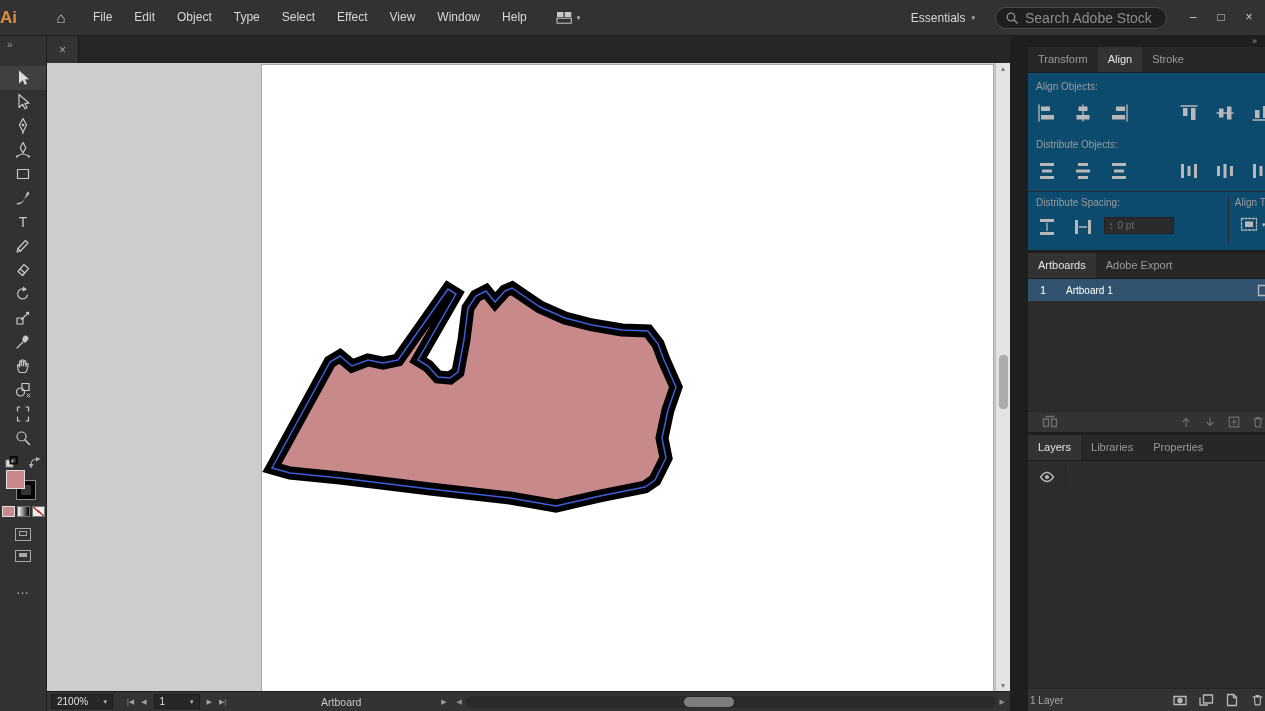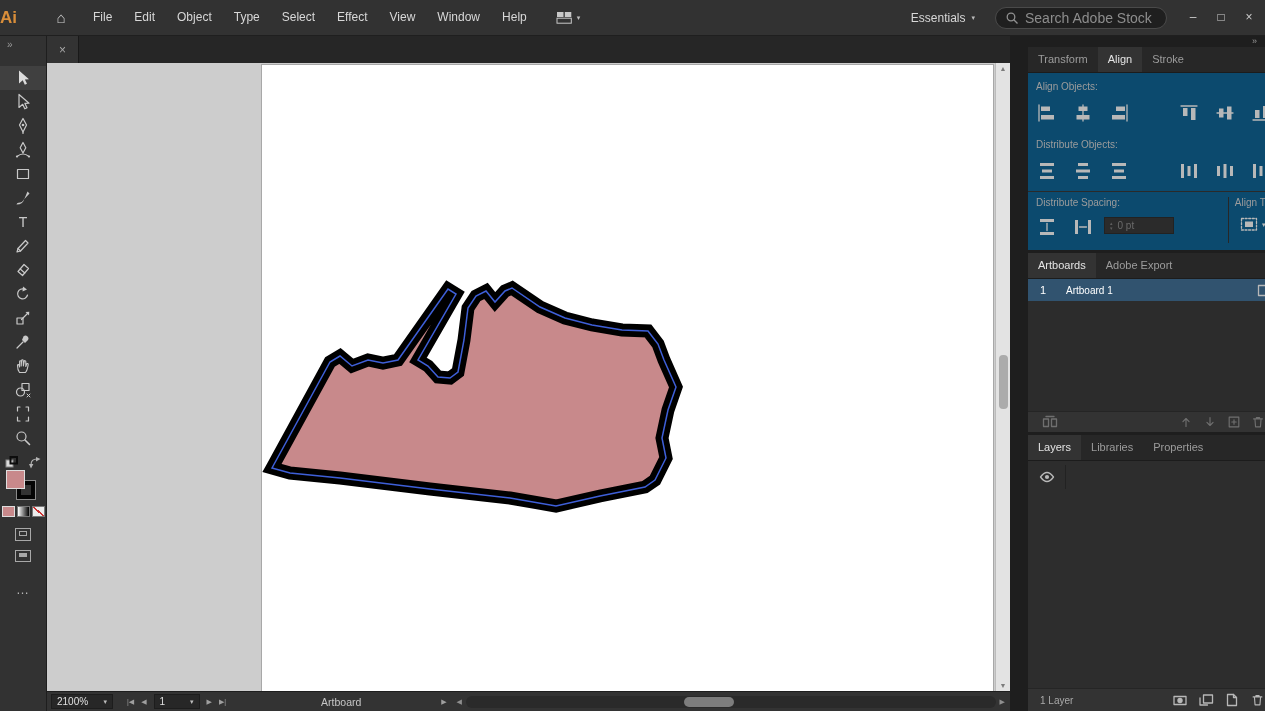--- a/index.html
+++ b/index.html
@@ -98,21 +98,21 @@
   .stepval{font-size:10px;color:#6b6b6b}
   .alignto{position:absolute;left:212px;top:144px;display:flex;align-items:center;gap:4px}
 
   .ablist{position:absolute;left:0;top:0;width:255px;height:132px;background:#2c2c2c}
   .abrow{display:flex;align-items:center;height:22px;background:#31536f}
   .abidx{width:38px;padding-left:12px;font-size:11px;color:#fff}
   .abname{flex:1;font-size:10px;color:#fff}
   .abicon{margin-right:10px}
   .pfoot{position:absolute;left:0;bottom:0;width:255px;height:21px;background:#333;border-top:1px solid #252525;
     display:flex;align-items:center}
-  .pfoot .fl{margin-left:12px;font-size:10px;color:#a9a9a9}
+  .pfoot .fl{margin-left:2px;font-size:10px;color:#a9a9a9}
   .ficons{position:absolute;right:18px;display:flex;gap:10px;align-items:center}
   .ficons-l{left:14px;right:auto}
   .dis{opacity:.45}
 
   .llist{position:absolute;left:0;top:0;width:255px;height:227px;background:#2d2d2d}
   .lrow{display:flex;height:24px;margin-top:4px}
   .leye{width:38px;display:flex;align-items:center;justify-content:center;border-right:1px solid #222}
   .lsel{flex:1;background:#35608f;display:flex;align-items:center;position:relative}
   .lstripe{width:5px;height:24px;background:#76a9dd;margin-left:9px}
   .lchev{margin-left:7px}

